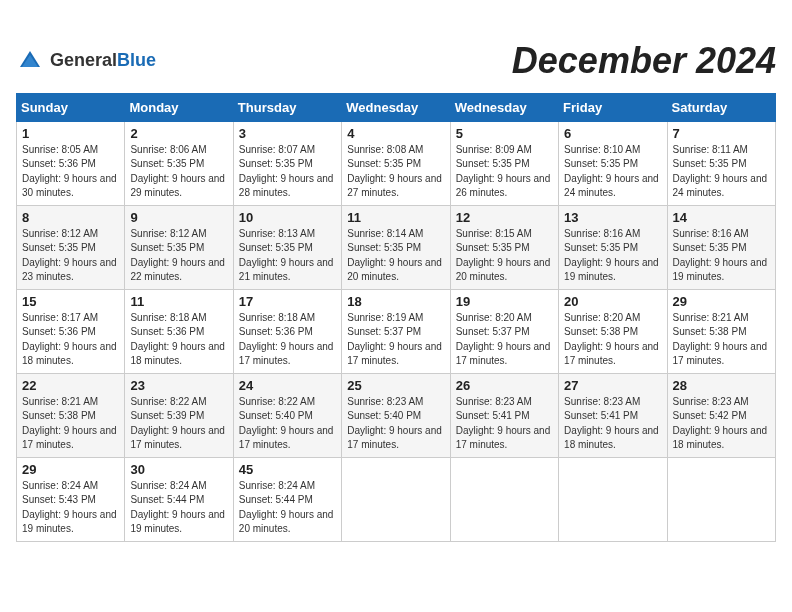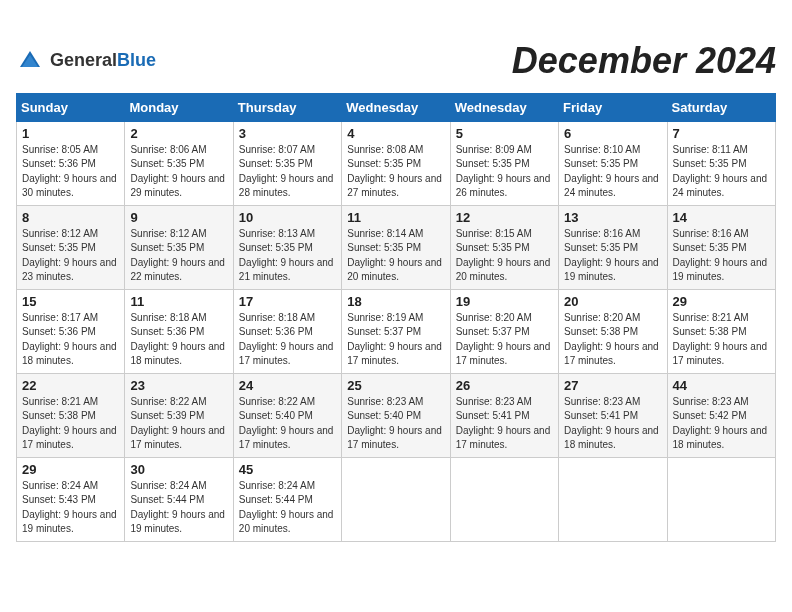--- a/index.html
+++ b/index.html
@@ -182,21 +182,21 @@
         <td><span class="day-number">23</span>
         <span class="day-info">Sunrise: 8:22 AM<br>Sunset: 5:39 PM<br>Daylight: 9 hours and 17 minutes.</span></td>
         <td><span class="day-number">24</span>
         <span class="day-info">Sunrise: 8:22 AM<br>Sunset: 5:40 PM<br>Daylight: 9 hours and 17 minutes.</span></td>
         <td><span class="day-number">25</span>
         <span class="day-info">Sunrise: 8:23 AM<br>Sunset: 5:40 PM<br>Daylight: 9 hours and 17 minutes.</span></td>
         <td><span class="day-number">26</span>
         <span class="day-info">Sunrise: 8:23 AM<br>Sunset: 5:41 PM<br>Daylight: 9 hours and 17 minutes.</span></td>
         <td><span class="day-number">27</span>
         <span class="day-info">Sunrise: 8:23 AM<br>Sunset: 5:41 PM<br>Daylight: 9 hours and 18 minutes.</span></td>
-        <td><span class="day-number">44</span>
+        <td><span class="day-number">28</span>
         <span class="day-info">Sunrise: 8:23 AM<br>Sunset: 5:42 PM<br>Daylight: 9 hours and 18 minutes.</span></td>
       </tr>
       <tr>
         <td><span class="day-number">29</span>
         <span class="day-info">Sunrise: 8:24 AM<br>Sunset: 5:43 PM<br>Daylight: 9 hours and 19 minutes.</span></td>
         <td><span class="day-number">30</span>
         <span class="day-info">Sunrise: 8:24 AM<br>Sunset: 5:44 PM<br>Daylight: 9 hours and 19 minutes.</span></td>
         <td><span class="day-number">45</span>
         <span class="day-info">Sunrise: 8:24 AM<br>Sunset: 5:44 PM<br>Daylight: 9 hours and 20 minutes.</span></td>
         <td class="empty-cell"></td>

